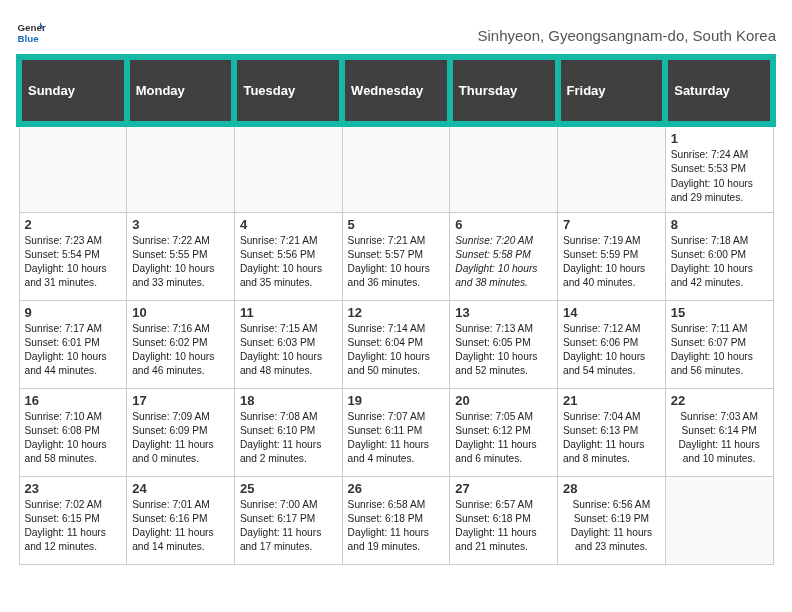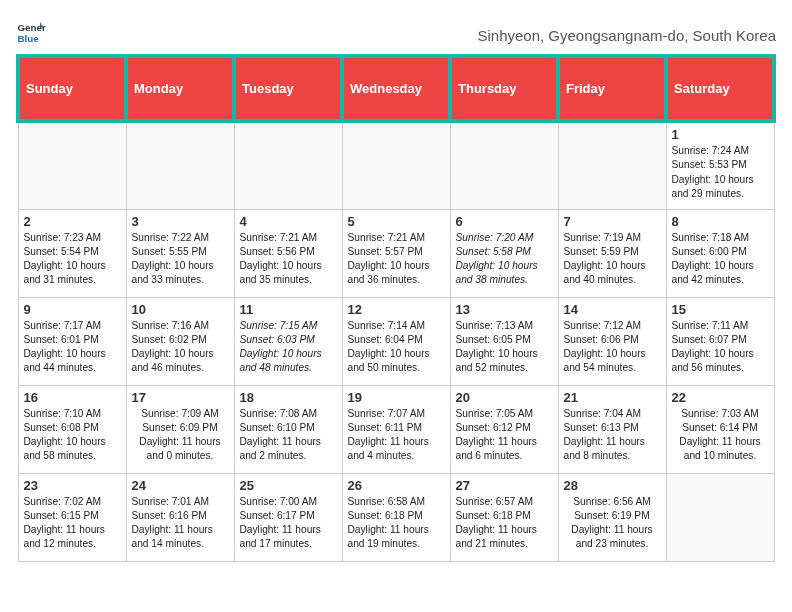--- a/index.html
+++ b/index.html
@@ -38,27 +38,27 @@
       font-size: 15px;
       color: #555;
       margin-top: 11px;
     }
     .calendar {
       width: 100%;
       border-collapse: collapse;
       table-layout: fixed;
     }
     .calendar th {
-      background-color: #ef4444;
+      background-color: #404040;
       color: #fff;
       text-align: left;
       padding: 23px 6px;
       font-size: 13px;
       font-weight: bold;
-      border: 4px solid #14b8a6;
+      border: 6px solid #14b8a6;
     }
     .calendar td {
       vertical-align: top;
       border: 1px solid #ccc;
       padding: 4px 5px;
       height: 88px;
       font-size: 10.5px;
       color: #333;
       background: #fff;
     }
@@ -182,21 +182,21 @@
         </td>
         <td>
           <span class="day-num">10</span>
           <div class="day-info" style="white-space: pre-line;">Sunrise: 7:16 AM
 Sunset: 6:02 PM
 Daylight: 10 hours
 and 46 minutes.</div>
         </td>
         <td>
           <span class="day-num">11</span>
-          <div class="day-info" style="white-space: pre-line; font-style: italic;">Sunrise: 7:15 AM
+          <div class="day-info" style="white-space: pre-line;">Sunrise: 7:15 AM
 Sunset: 6:03 PM
 Daylight: 10 hours
 and 48 minutes.</div>
         </td>
         <td>
           <span class="day-num">12</span>
           <div class="day-info" style="white-space: pre-line;">Sunrise: 7:14 AM
 Sunset: 6:04 PM
 Daylight: 10 hours
 and 50 minutes.</div>
@@ -226,21 +226,21 @@
       <tr>
         <td>
           <span class="day-num">16</span>
           <div class="day-info" style="white-space: pre-line;">Sunrise: 7:10 AM
 Sunset: 6:08 PM
 Daylight: 10 hours
 and 58 minutes.</div>
         </td>
         <td>
           <span class="day-num">17</span>
-          <div class="day-info" style="white-space: pre-line; text-align: center;">Sunrise: 7:09 AM
+          <div class="day-info" style="white-space: pre-line;">Sunrise: 7:09 AM
 Sunset: 6:09 PM
 Daylight: 11 hours
 and 0 minutes.</div>
         </td>
         <td>
           <span class="day-num">18</span>
           <div class="day-info" style="white-space: pre-line;">Sunrise: 7:08 AM
 Sunset: 6:10 PM
 Daylight: 11 hours
 and 2 minutes.</div>

